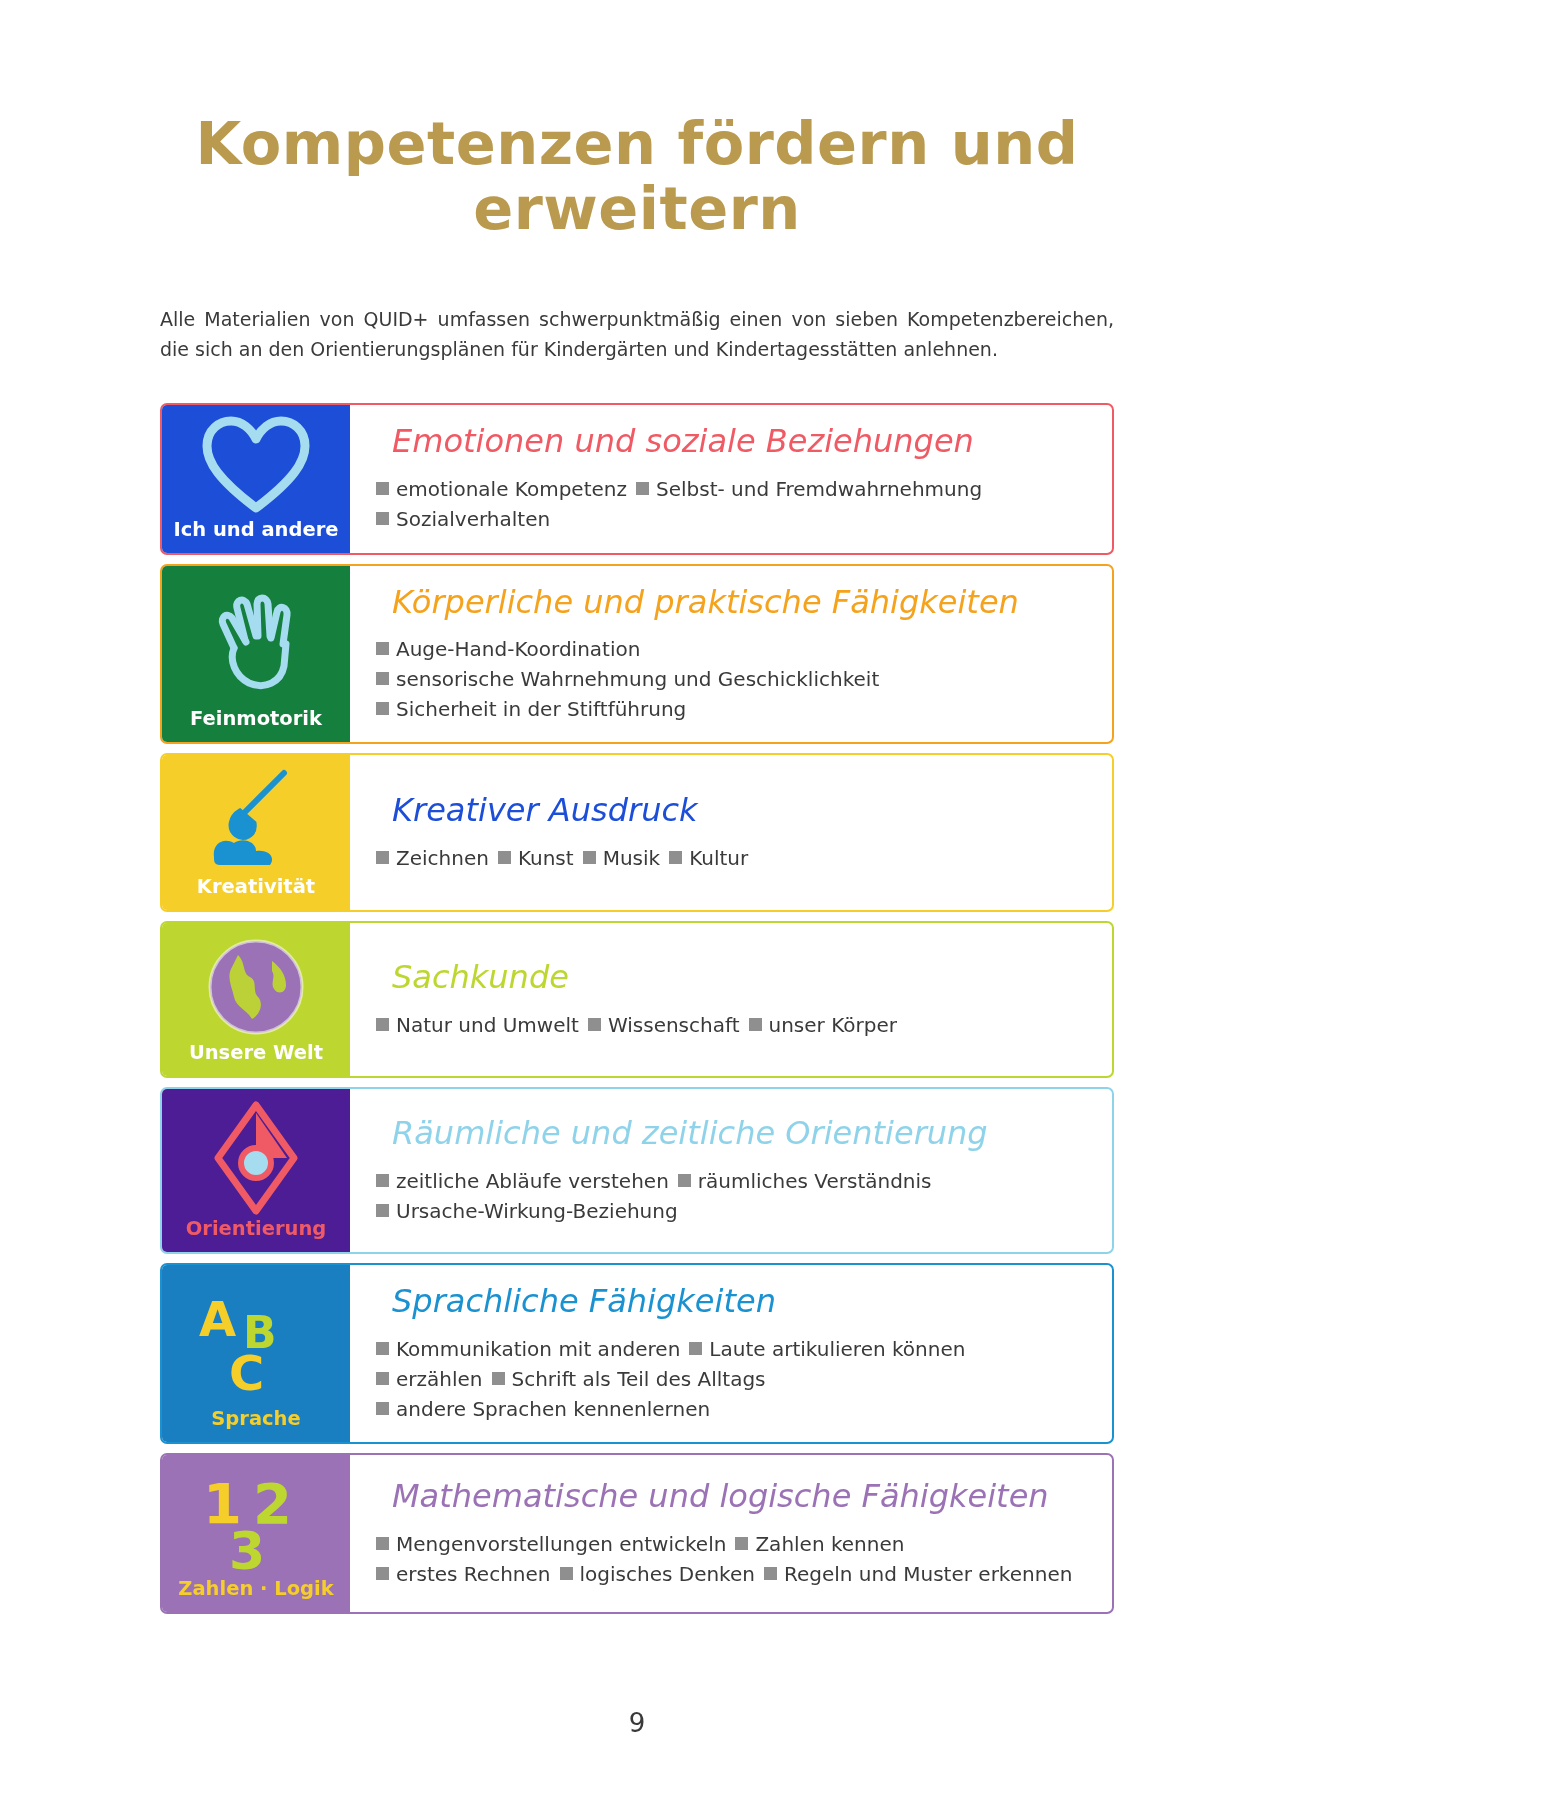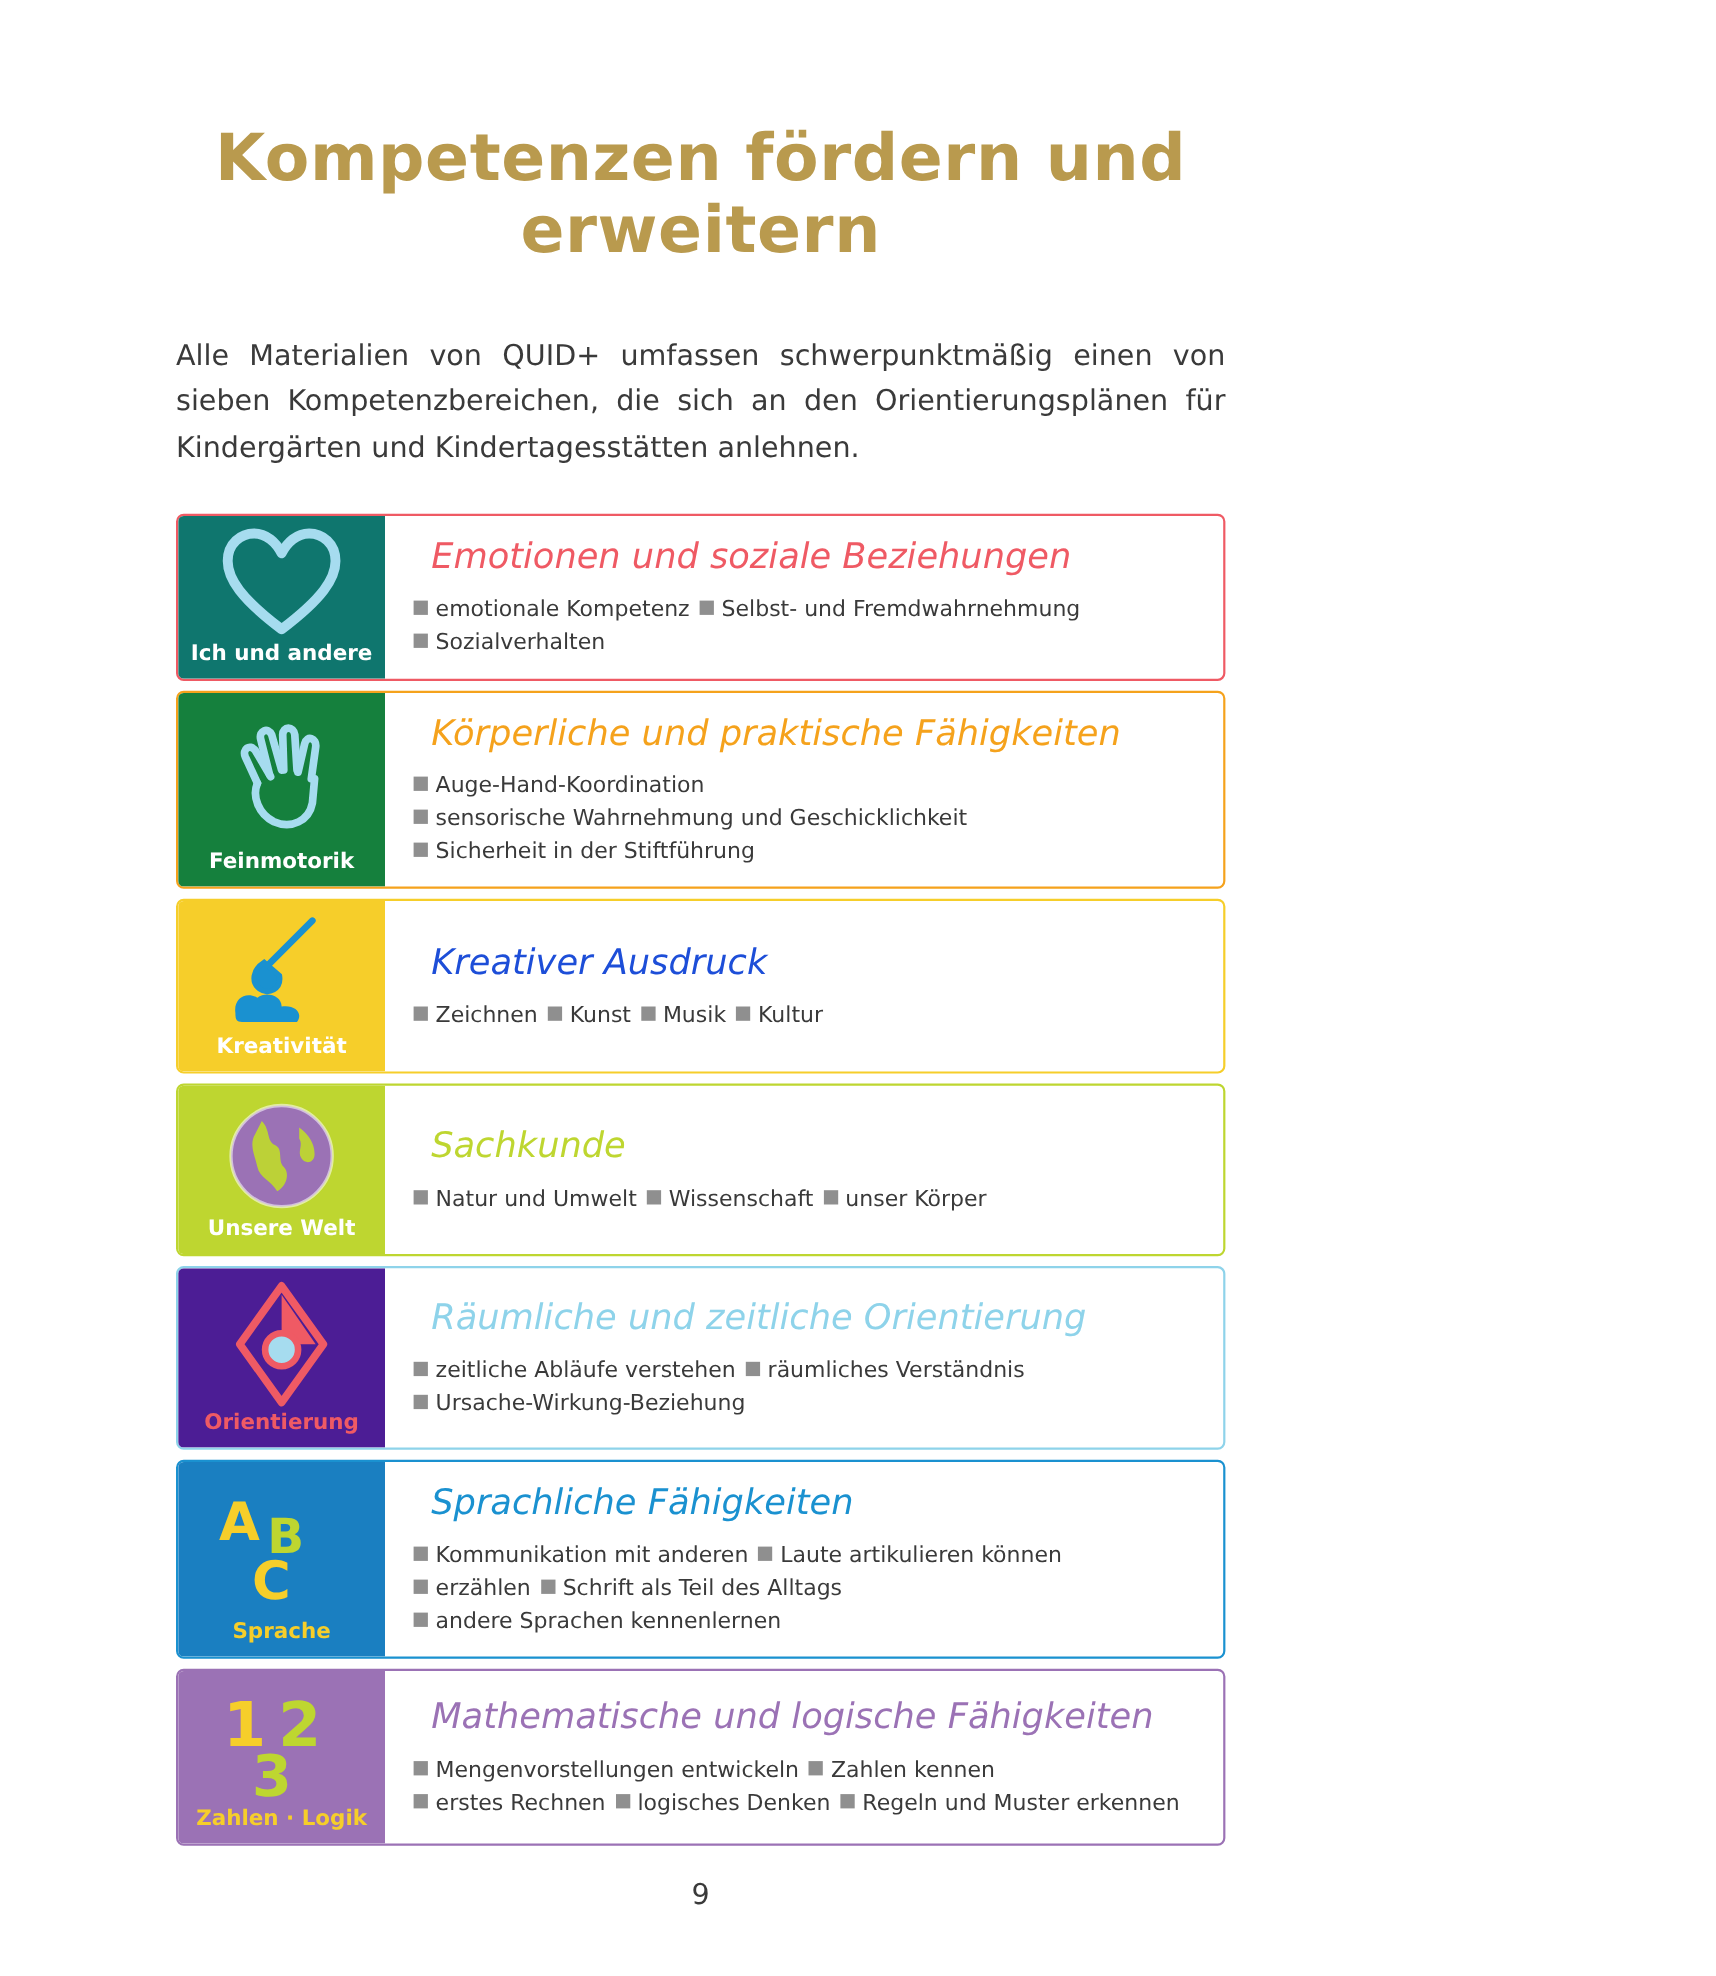--- a/index.html
+++ b/index.html
@@ -28,21 +28,21 @@
     font-weight: bold;
     font-size: 59px;
     letter-spacing: 0.5px;
     color: #b99a4e;
     margin: 0;
     padding-top: 112px;
     line-height: 1.1;
   }
   .intro {
     margin: 62px 0 0 0;
-    font-size: 26px;
+    font-size: 19px;
     line-height: 1.6;
     color: #3a3a3a;
     text-align: justify;
     max-width: 1245px;
   }
   .cards {
     margin-top: 38px;
     display: flex;
     flex-direction: column;
     gap: 9px;
@@ -128,21 +128,21 @@
 <body>
 
 <div class="page">
 
   <h1 class="page-title">Kompetenzen fördern und erweitern</h1>
 
   <p class="intro">Alle Materialien von QUID+ umfassen schwerpunktmäßig einen von sieben Kompetenzbereichen, die sich an den Orientierungsplänen für Kindergärten und Kindertagesstätten anlehnen.</p>
 
   <div class="cards">
       <div class="card" style="border-color: rgb(239, 90, 100);">
-        <div class="card-icon" style="background: #0f766e;">
+        <div class="card-icon" style="background: #1d4ed8;">
           <div class="icon-art">
             <svg width="110" height="100" viewBox="0 0 110 100">
               <path d="M55 92 C 18 64, 6 46, 6 30 C 6 14, 18 5, 30 5 C 41 5, 50 13, 55 23 C 60 13, 69 5, 80 5 C 92 5, 104 14, 104 30 C 104 46, 92 64, 55 92 Z" fill="none" stroke="#a6dcef" stroke-width="9" stroke-linejoin="round"></path>
             </svg>
           </div>
           <div class="icon-caption" style="color: rgb(255, 255, 255);">Ich und andere</div>
         </div>
         <div class="card-body">
           <div class="card-heading" style="color: rgb(239, 90, 100);">Emotionen und soziale Beziehungen</div>
           <div class="card-tags"><span class="tag"><span class="tag-sq"></span><span>emotionale Kompetenz</span></span><span class="tag"><span class="tag-sq"></span><span>Selbst- und Fremdwahrnehmung</span></span><span class="tag"><span class="tag-sq"></span><span>Sozialverhalten</span></span></div>

